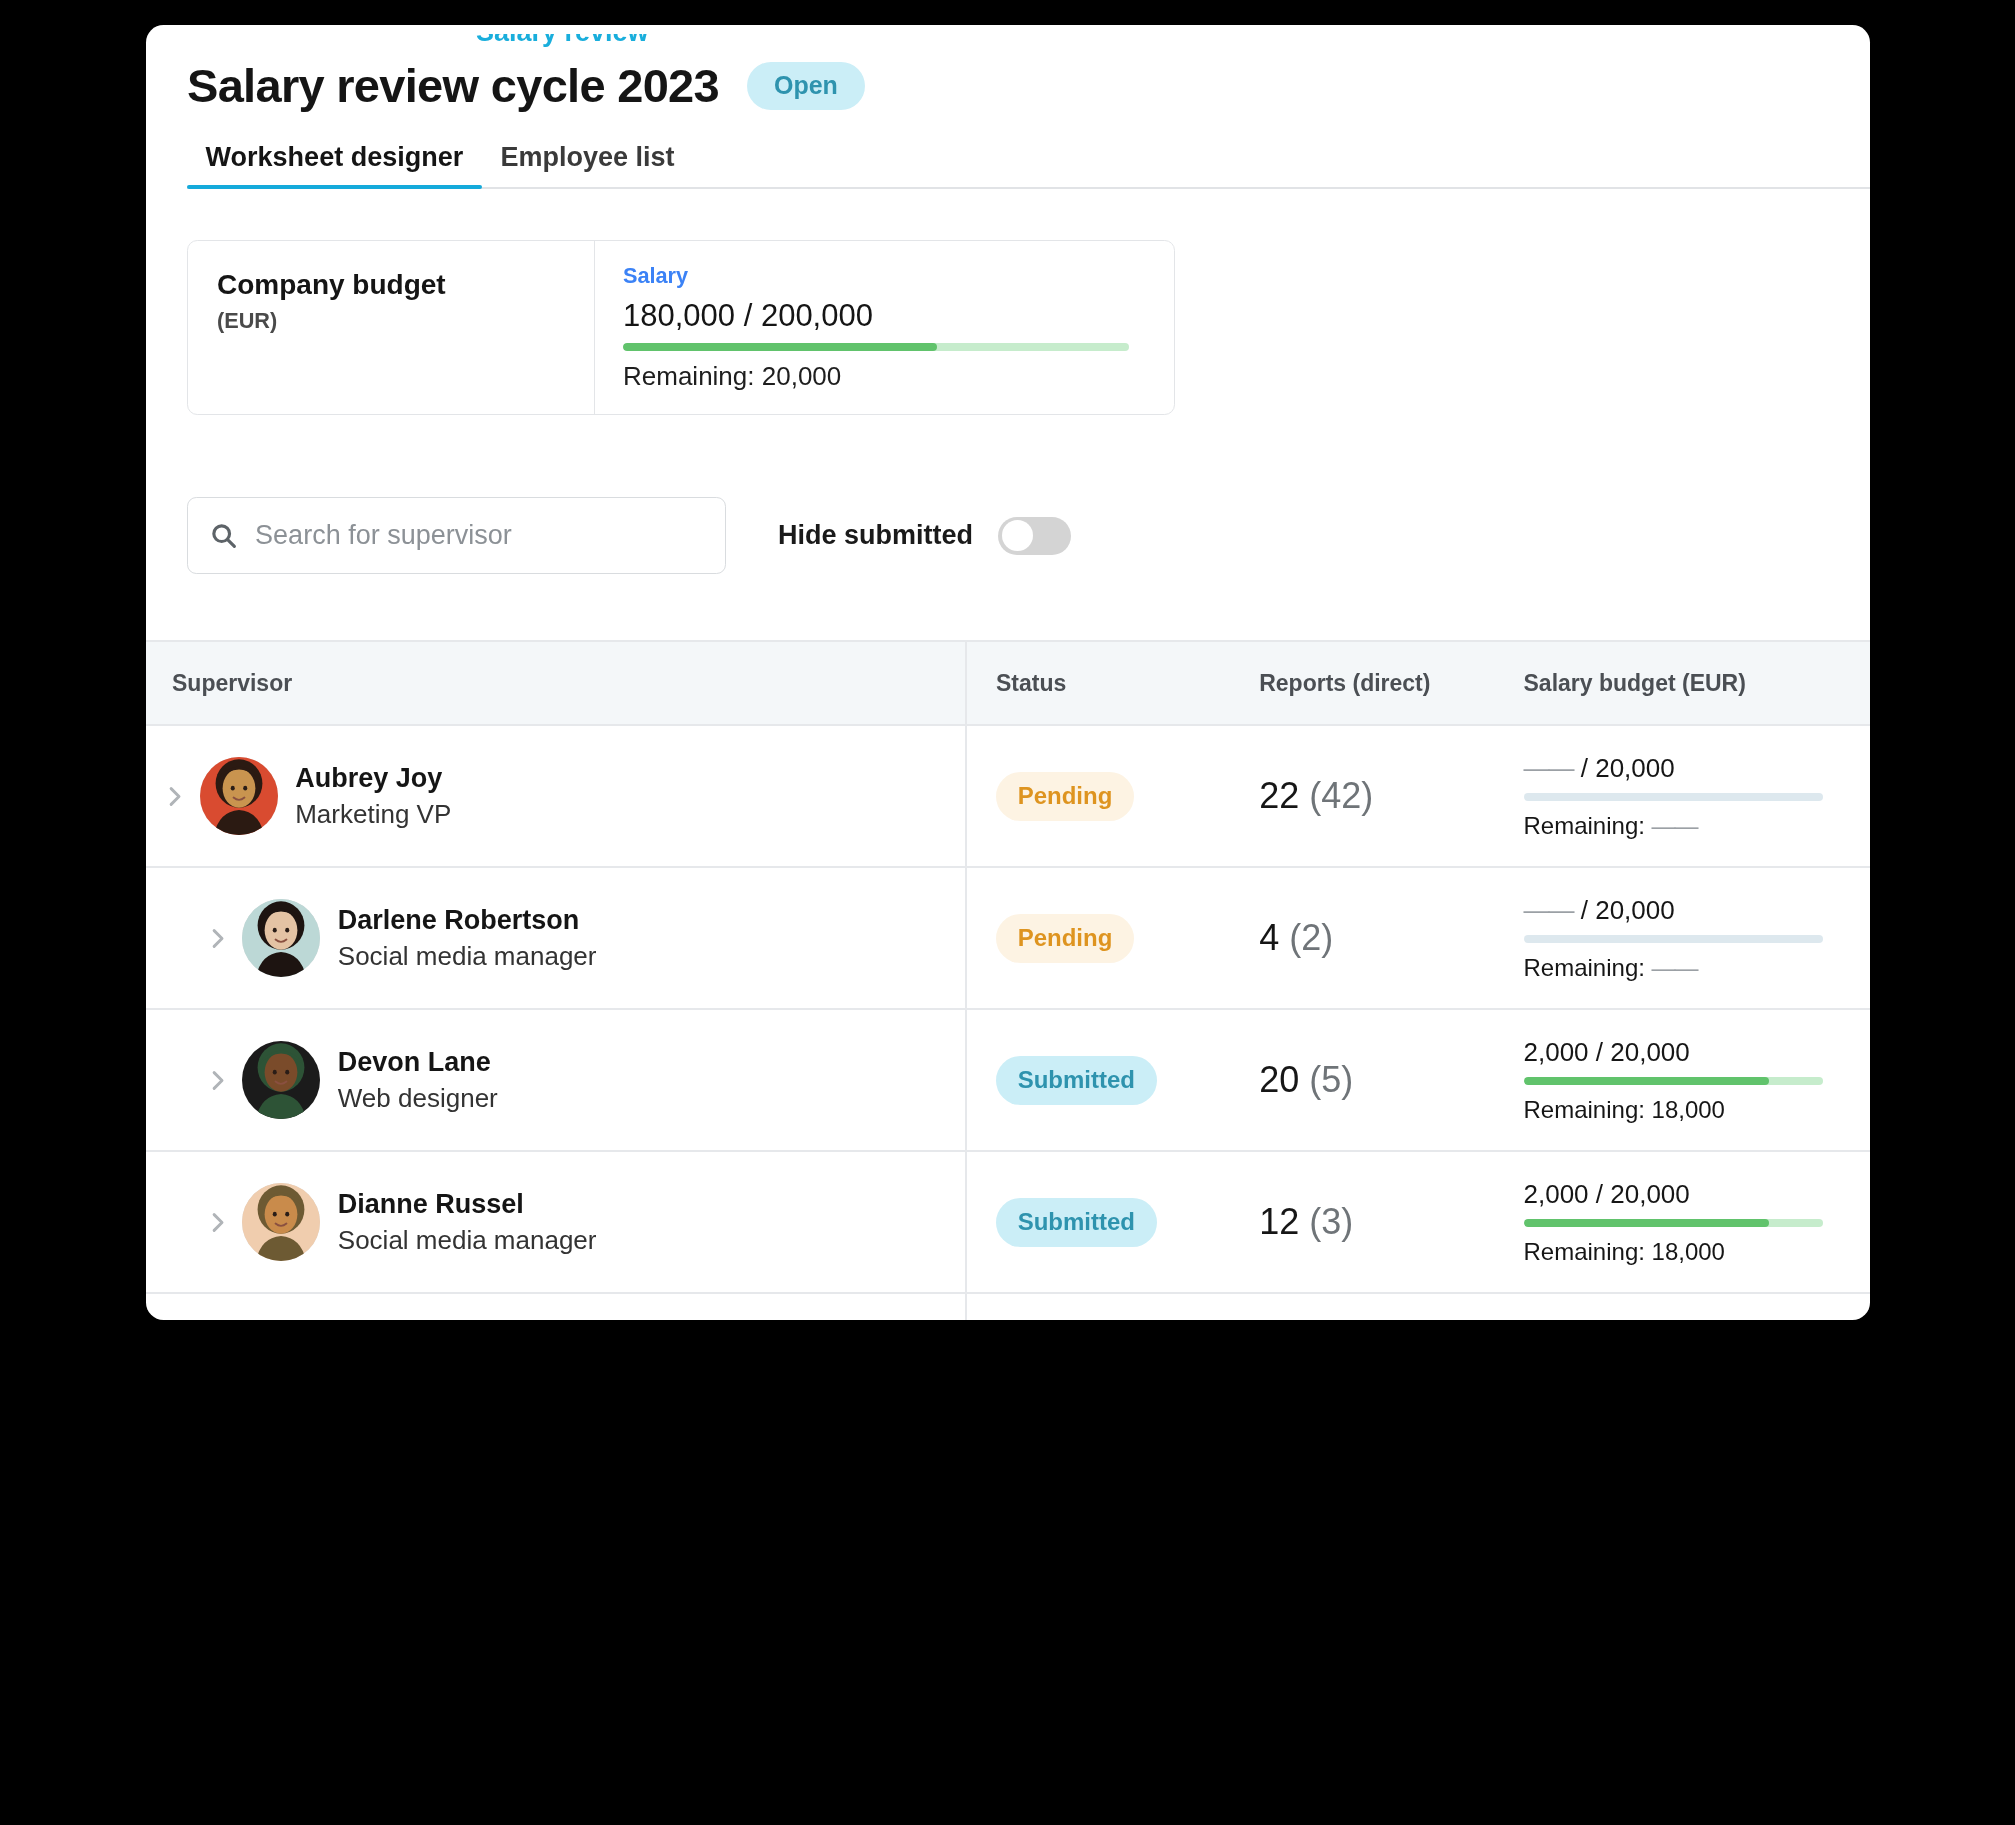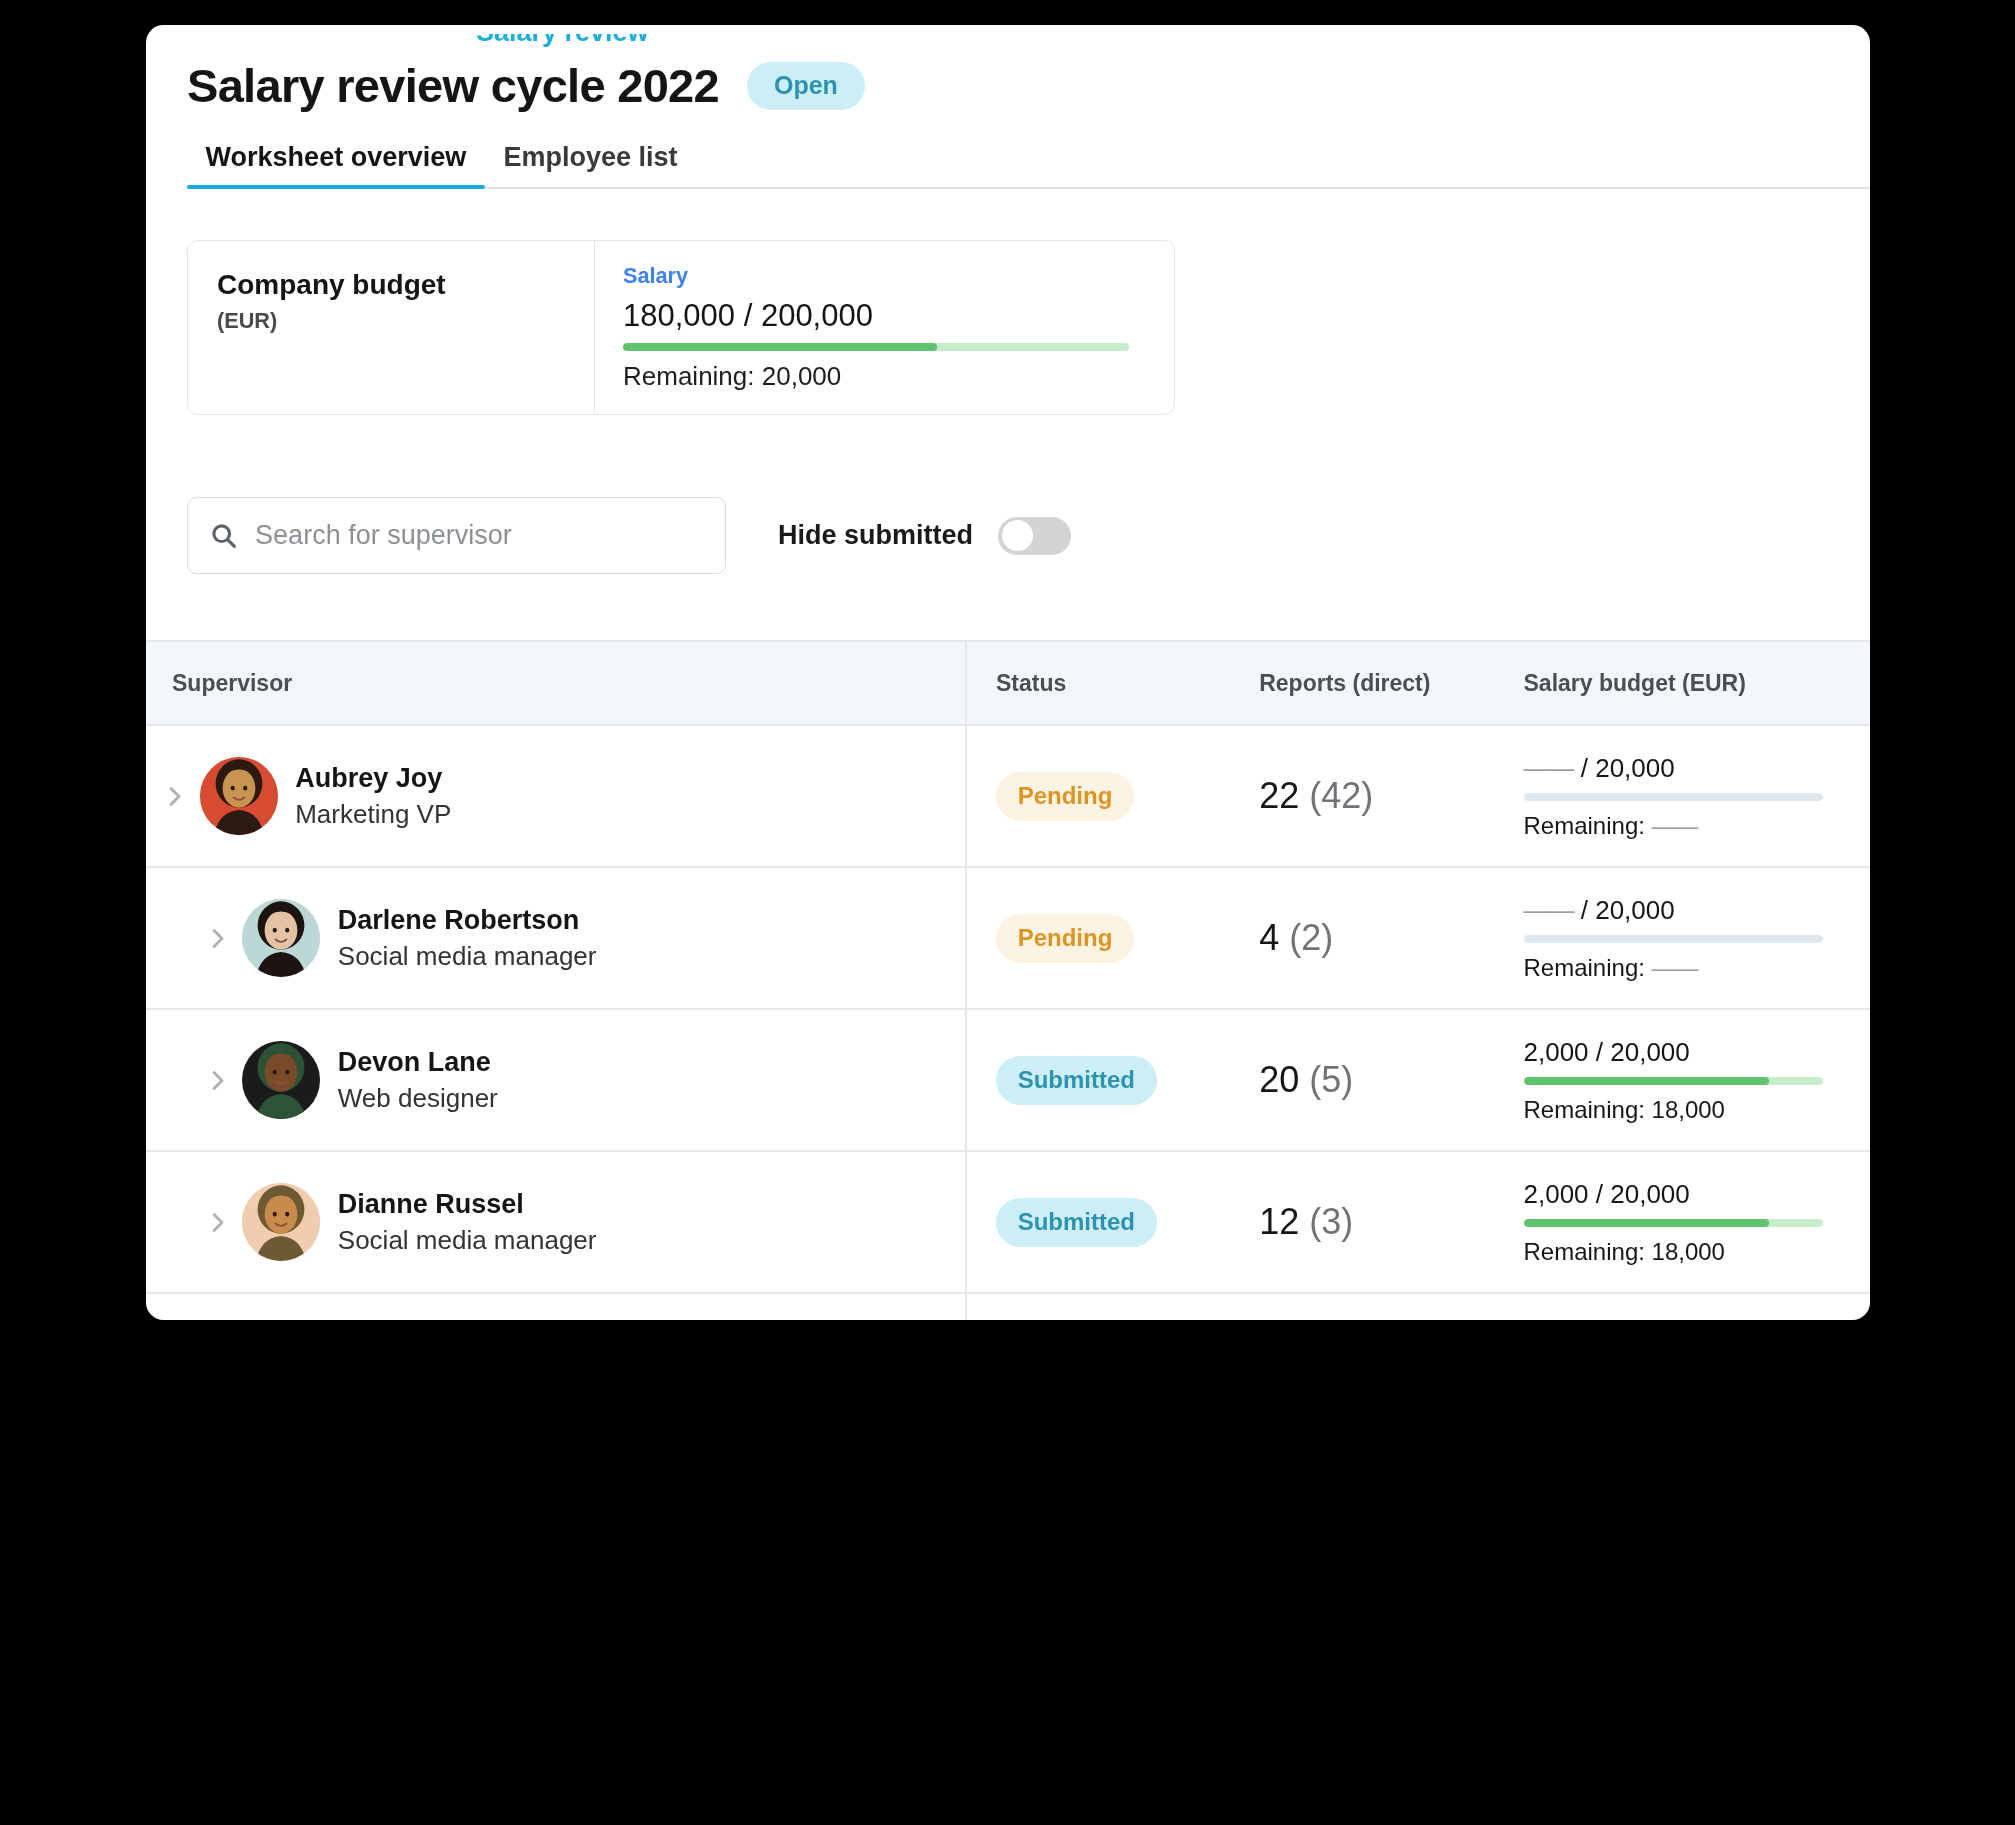--- a/index.html
+++ b/index.html
@@ -376,26 +376,26 @@
 
 <div id="app-card">
 
   <div id="breadcrumb-sliver">
     <span>Salary review</span>
   </div>
 
   <div class="card-inner">
 
     <div id="title-row">
-      <h1 id="page-title">Salary review cycle 2022</h1>
+      <h1 id="page-title">Salary review cycle 2023</h1>
       <div id="status-pill">Open</div>
     </div>
 
     <div id="tabs">
-      <button class="tab active">Worksheet overview</button>
+      <button class="tab active">Worksheet designer</button>
       <button class="tab">Employee list</button>
     </div>
 
     <div id="budget-card">
       <div id="budget-label-cell">
         <div id="budget-label-title">Company budget</div>
         <div id="budget-label-currency">(EUR)</div>
       </div>
       <div id="budget-value-cell">
         <div id="budget-metric-label">Salary</div>

